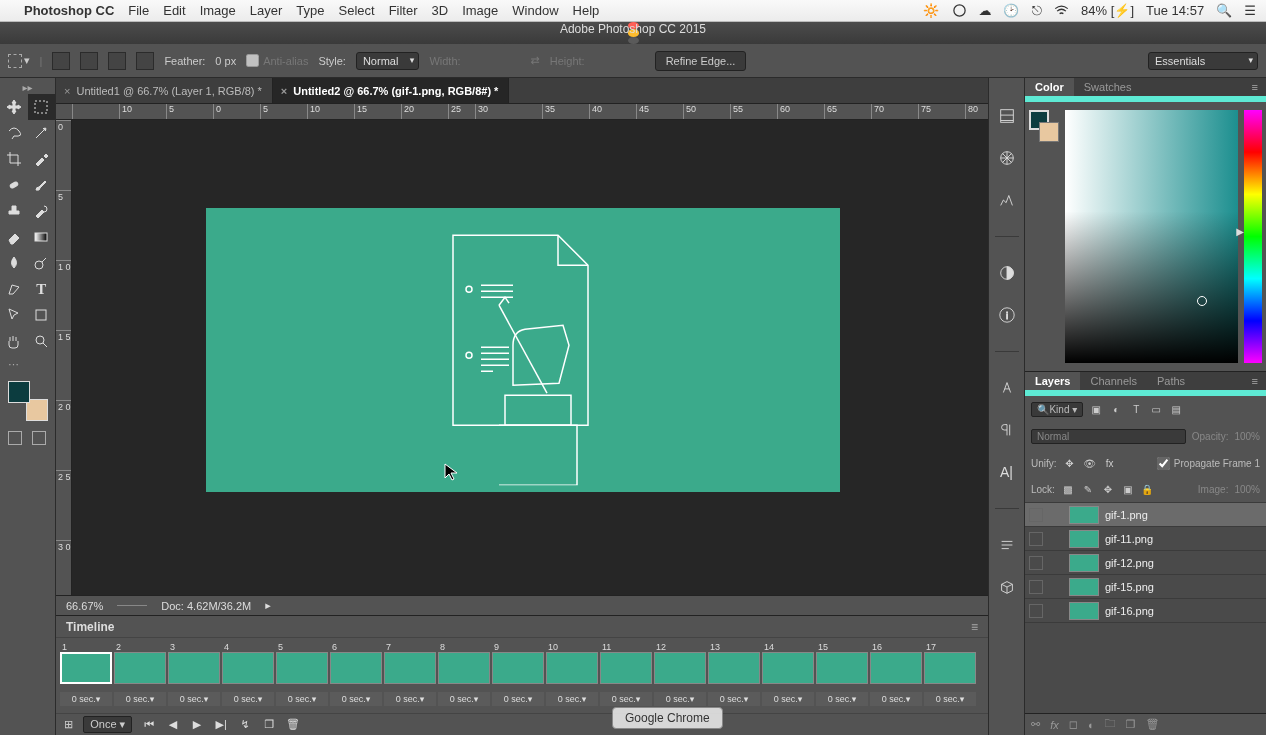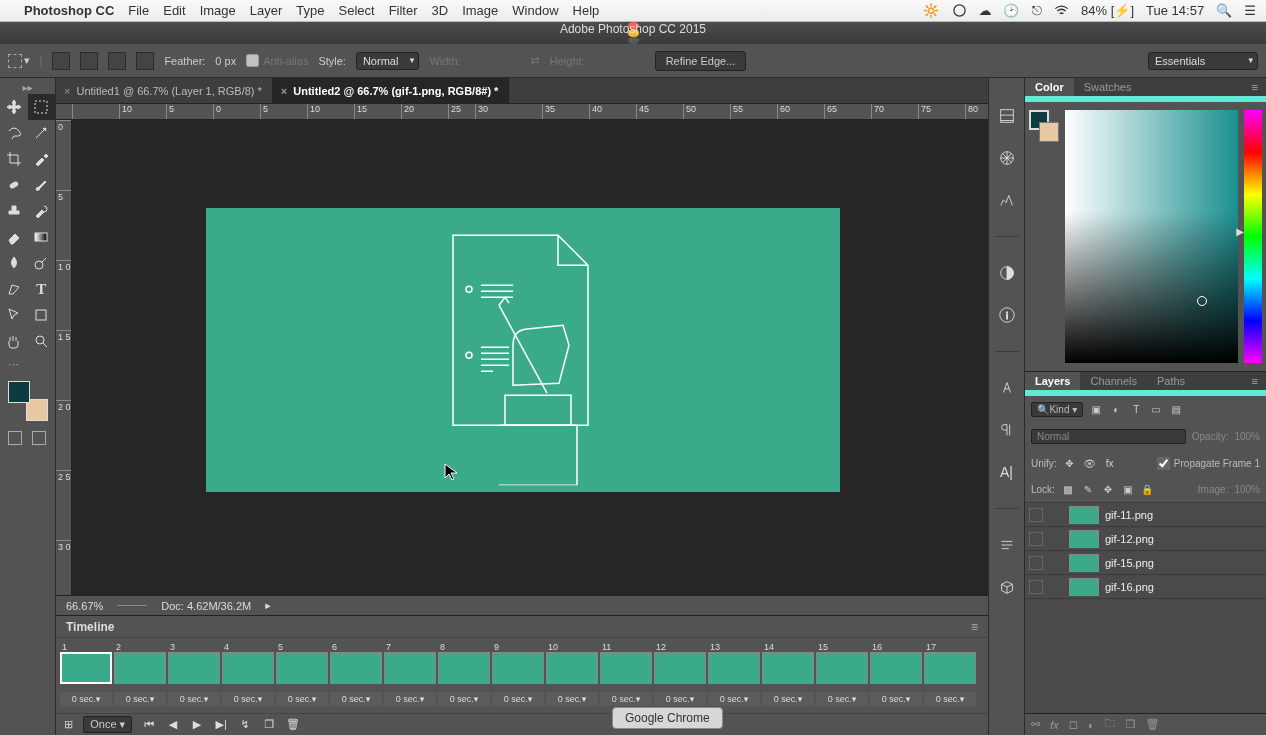--- a/index.html
+++ b/index.html
@@ -623,20 +623,26 @@
           <span class="lic">▩</span>
           <span class="lic">✎</span>
           <span class="lic">✥</span>
           <span class="lic">▣</span>
           <span class="lic">🔒</span>
           <span style="flex:1"></span>
           <span style="color:#888;">Image:</span>
           <span style="color:#888;">100%</span>
         </div>
         <div class="layerlist" id="layerlist">
+            <div class="layer sel">
+              <div class="eye"></div>
+              <div style="width:14px"></div>
+              <div class="thumb"></div>
+              <div class="name">gif-1.png</div>
+            </div>
             <div class="layer">
               <div class="eye"></div>
               <div style="width:14px"></div>
               <div class="thumb"></div>
               <div class="name">gif-11.png</div>
             </div>
             <div class="layer">
               <div class="eye"></div>
               <div style="width:14px"></div>
               <div class="thumb"></div>

